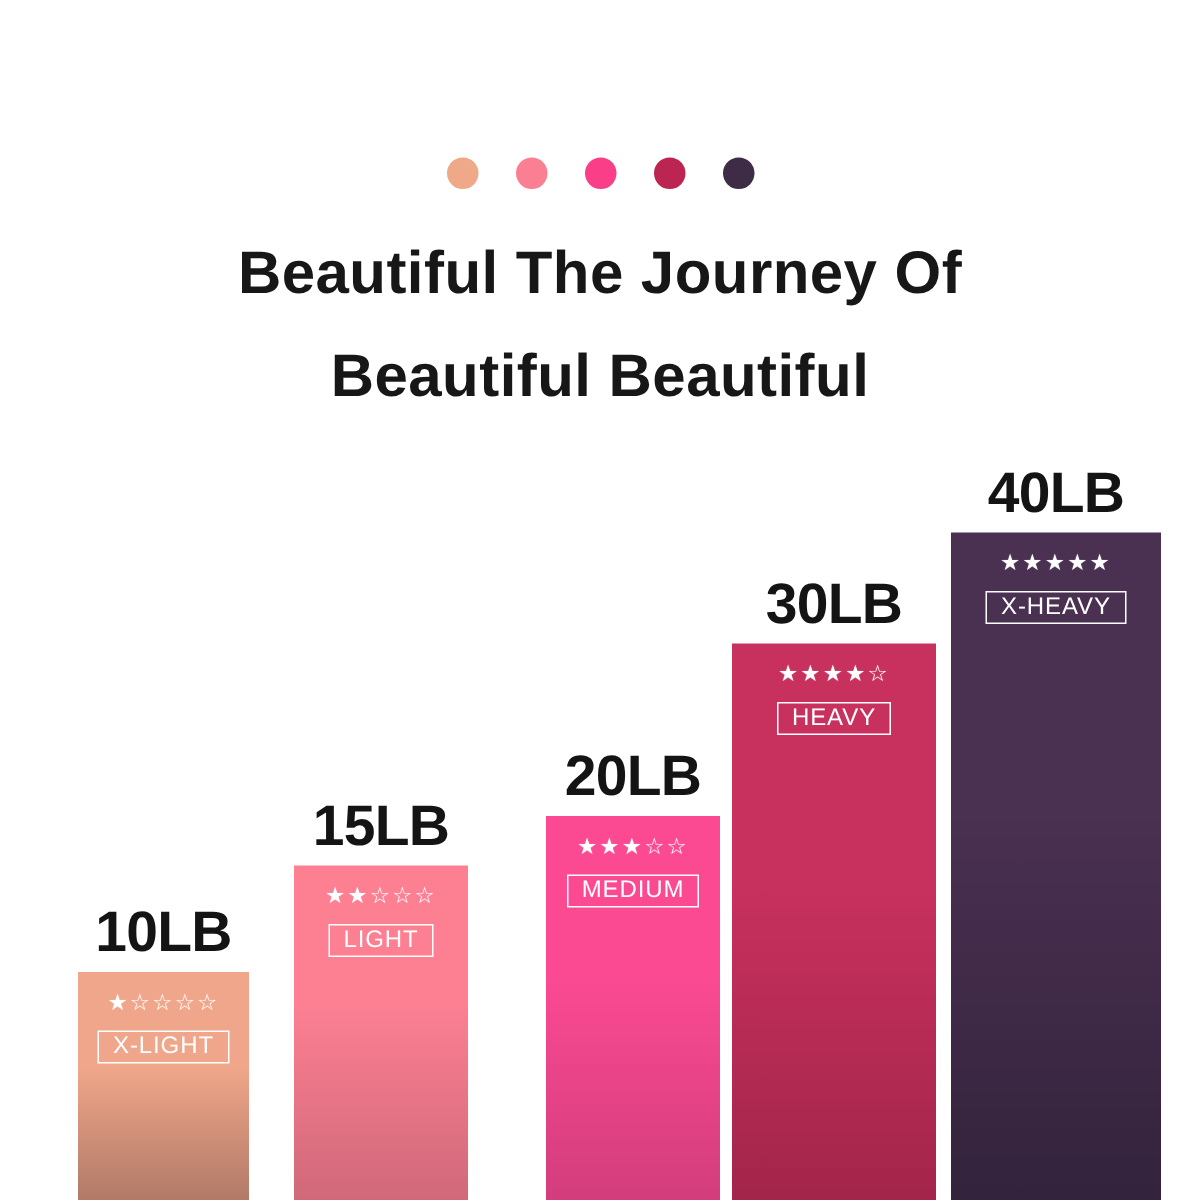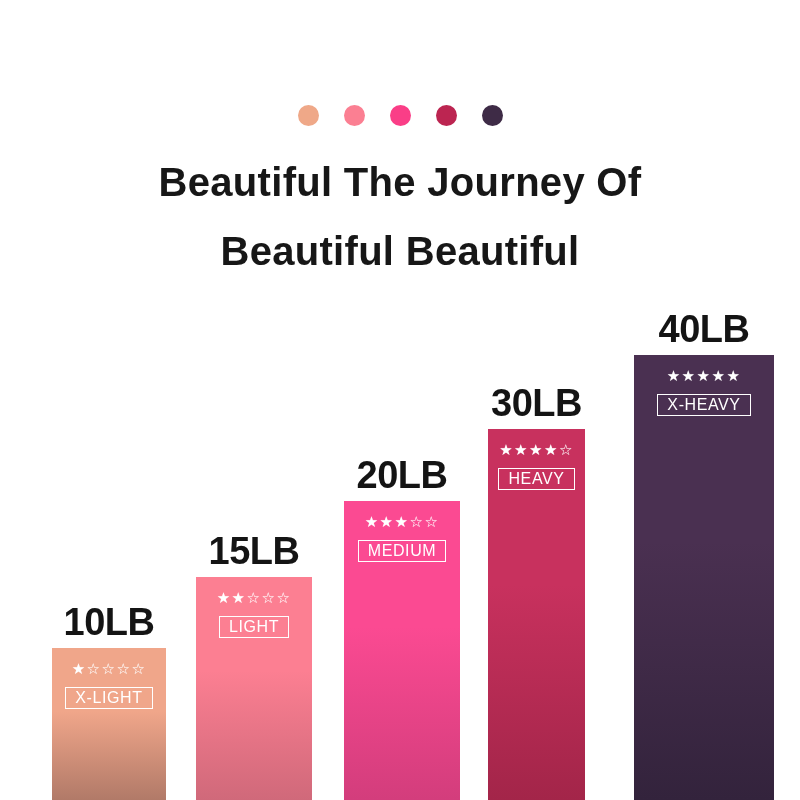--- a/index.html
+++ b/index.html
@@ -143,29 +143,29 @@
       </div>
     </div>
     <div class="bar" style="left: 196px; width: 116px; height: 223px; padding-left: 48px;">
       <div class="bar-body" style="background: linear-gradient(rgb(252, 127, 146) 0%, rgb(252, 127, 146) 42%, rgb(208, 105, 122) 100%);"></div>
       <div class="bar-weight">15LB</div>
       <div class="bar-inner">
         <div class="stars">★★☆☆☆</div>
         <div class="level-badge">LIGHT</div>
       </div>
     </div>
-    <div class="bar" style="left: 344px; width: 116px; height: 299px;">
+    <div class="bar" style="left: 364px; width: 116px; height: 256px;">
       <div class="bar-body" style="background: linear-gradient(rgb(251, 74, 146) 0%, rgb(251, 74, 146) 42%, rgb(211, 61, 124) 100%);"></div>
       <div class="bar-weight">20LB</div>
       <div class="bar-inner">
         <div class="stars">★★★☆☆</div>
         <div class="level-badge">MEDIUM</div>
       </div>
     </div>
-    <div class="bar" style="left: 488px; width: 97px; height: 371px;">
+    <div class="bar" style="left: 488px; width: 136px; height: 371px;">
       <div class="bar-body" style="background: linear-gradient(rgb(200, 49, 94) 0%, rgb(200, 49, 94) 42%, rgb(163, 37, 73) 100%);"></div>
       <div class="bar-weight">30LB</div>
       <div class="bar-inner">
         <div class="stars">★★★★☆</div>
         <div class="level-badge">HEAVY</div>
       </div>
     </div>
     <div class="bar" style="left: 634px; width: 140px; height: 445px;">
       <div class="bar-body" style="background: linear-gradient(rgb(74, 48, 81) 0%, rgb(74, 48, 81) 42%, rgb(51, 35, 60) 100%);"></div>
       <div class="bar-weight">40LB</div>

